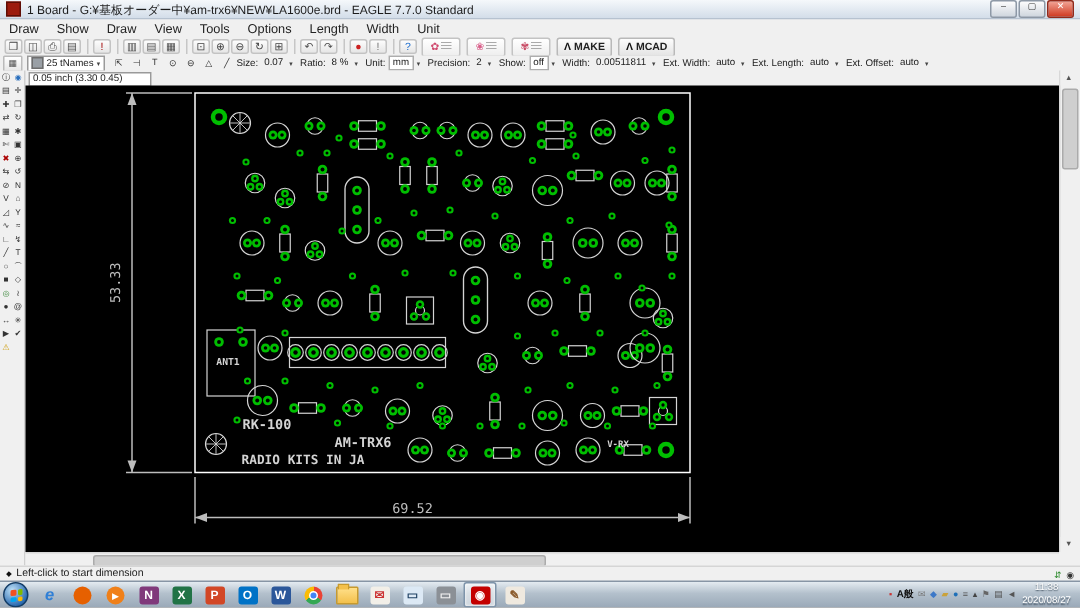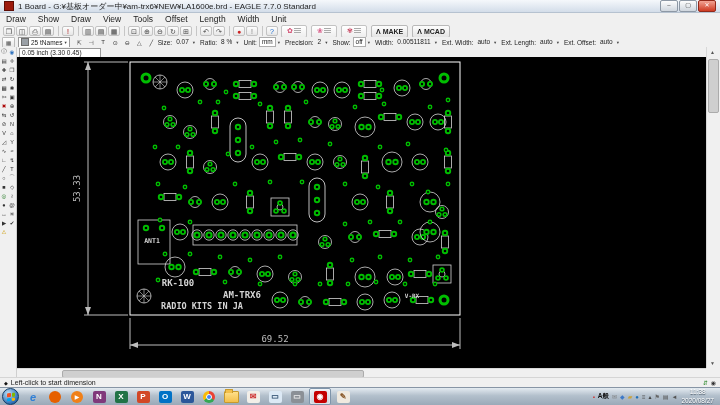--- a/index.html
+++ b/index.html
@@ -101,21 +101,21 @@
       <span class="wb close">✕</span>
     </span>
   </div>
 
   <div class="abs menubar" id="menubar">
       <span class="menu-item">Draw</span>
       <span class="menu-item">Show</span>
       <span class="menu-item">Draw</span>
       <span class="menu-item">View</span>
       <span class="menu-item">Tools</span>
-      <span class="menu-item">Offset</span>
+      <span class="menu-item">Options</span>
       <span class="menu-item">Length</span>
       <span class="menu-item">Width</span>
       <span class="menu-item">Unit</span>
     </div>
 
   <div class="abs toolbar1" id="toolbar1">
       <span class="tb-btn">❒</span>
       <span class="tb-btn">◫</span>
       <span class="tb-btn">⎙</span>
       <span class="tb-btn">▤</span>

